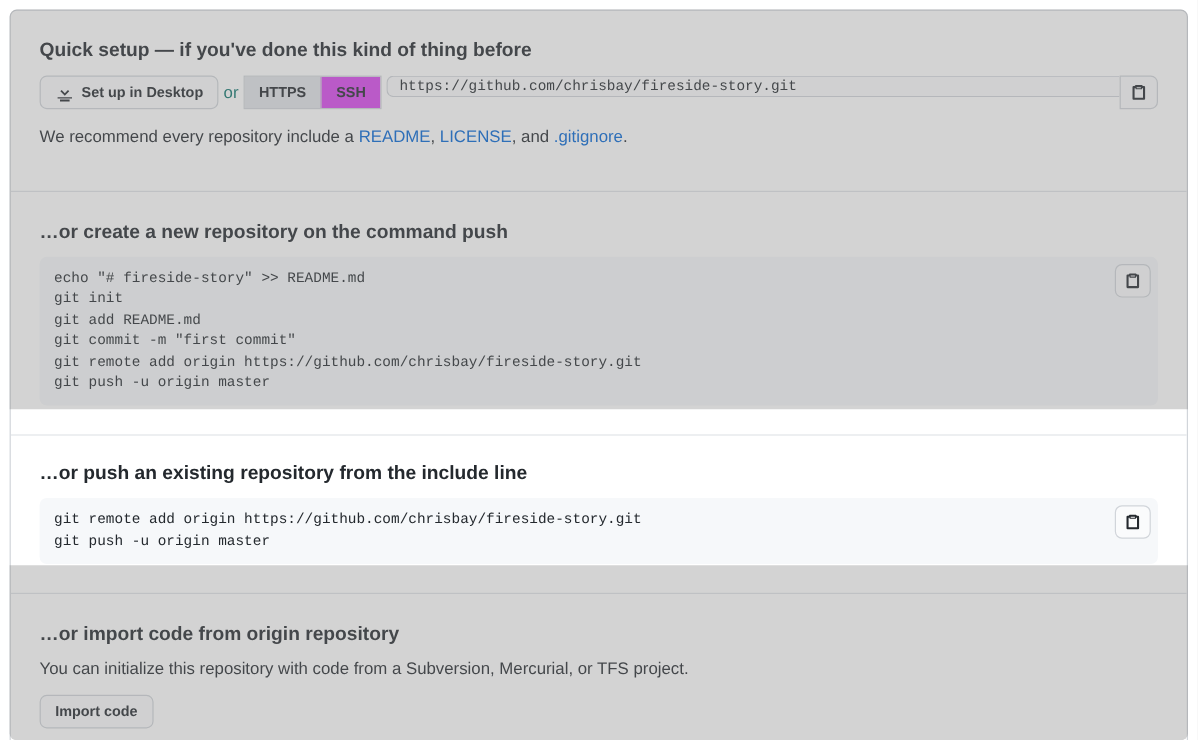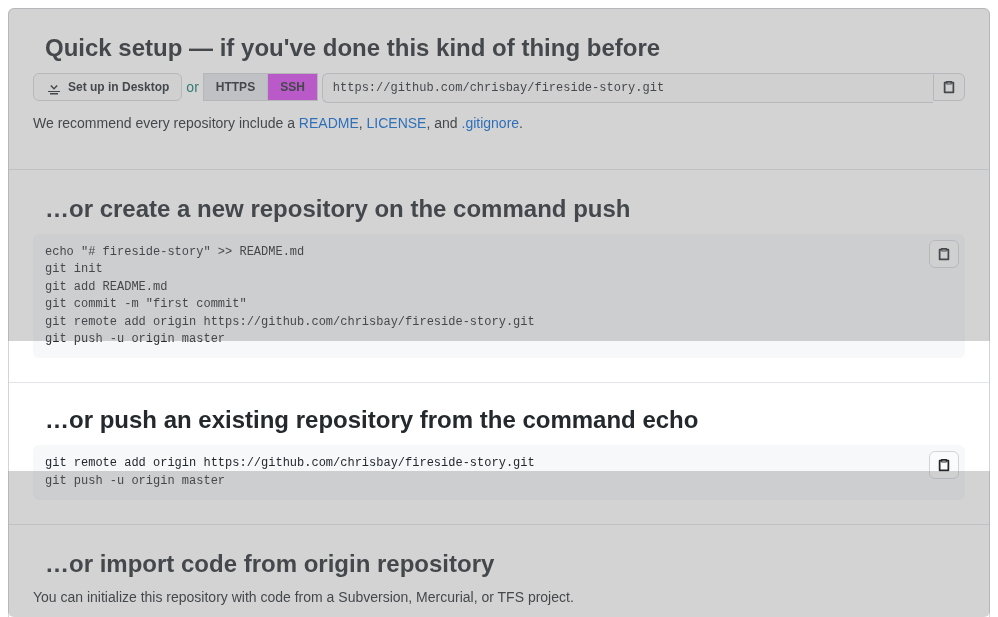--- a/index.html
+++ b/index.html
@@ -30,22 +30,22 @@
   }
   .dim-top { top: 8px; height: 333px; border-top-left-radius: 6px; border-top-right-radius: 6px;}
   .dim-bottom { top: 471px; height: 146px; border-bottom-left-radius: 6px; border-bottom-right-radius: 6px;}
   .section {
     padding: 24px 24px;
     border-bottom: 1px solid #e1e4e8;
   }
   .section:last-child { border-bottom: none; }
   .heading {
     font-weight: 600;
-    font-size: 24px;
-    margin: 0 0 10px 12px;
+    font-size: 16px;
+    margin: 0 0 10px 0;
     line-height: 1.25;
   }
   .clone-row {
     display: flex;
     align-items: center;
     gap: 4px;
     margin-bottom: 14px;
   }
   .btn {
     display: inline-flex;
@@ -89,21 +89,21 @@
     flex: 1;
     font-family: SFMono-Regular, Consolas, "Liberation Mono", Menlo, monospace;
     font-size: 12px;
     color: #24292e;
     background: #fafbfc;
     border: 1px solid #d1d5da;
     border-right: none;
     border-top-left-radius: 6px;
     border-bottom-left-radius: 6px;
     padding: 4px 10px;
-    height: 30px;
+    height: 18px;
   }
   .copy-btn-inline {
     width: 32px;
     height: 28px;
     background: #fafbfc;
     border: 1px solid #d1d5da;
     border-top-right-radius: 6px;
     border-bottom-right-radius: 6px;
     display: inline-flex;
     align-items: center;
@@ -189,21 +189,21 @@
 git init
 git add README.md
 git commit -m "first commit"
 git remote add origin https://github.com/chrisbay/fireside-story.git
 git push -u origin master</span><span class="copy-float"><span><svg width="14" height="14" viewBox="0 0 16 16" fill="#24292e">
                 <path d="M5 1h6l1 1h1a1 1 0 0 1 1 1v11a1 1 0 0 1-1 1H3a1 1 0 0 1-1-1V3a1 1 0 0 1 1-1h1l1-1zm-1 3v9h8V4h-1v1H5V4H4zm2-1v1h4V3H6z"></path>
               </svg></span></span></div>
     </div>
 
     <div class="section compact-pad">
-      <h2 class="heading">…or push an existing repository from the command echo</h2>
+      <h2 class="heading">…or push an existing repository from the include line</h2>
       <div class="code-block"><span>git remote add origin https://github.com/chrisbay/fireside-story.git
 git push -u origin master</span><span class="copy-float"><span><svg width="14" height="14" viewBox="0 0 16 16" fill="#24292e">
                 <path d="M5 1h6l1 1h1a1 1 0 0 1 1 1v11a1 1 0 0 1-1 1H3a1 1 0 0 1-1-1V3a1 1 0 0 1 1-1h1l1-1zm-1 3v9h8V4h-1v1H5V4H4zm2-1v1h4V3H6z"></path>
               </svg></span></span></div>
     </div>
 
     <div class="section">
       <h2 class="heading">…or import code from origin repository</h2>
       <p class="body-text">You can initialize this repository with code from a Subversion, Mercurial, or TFS project.</p>
       <button class="btn">

